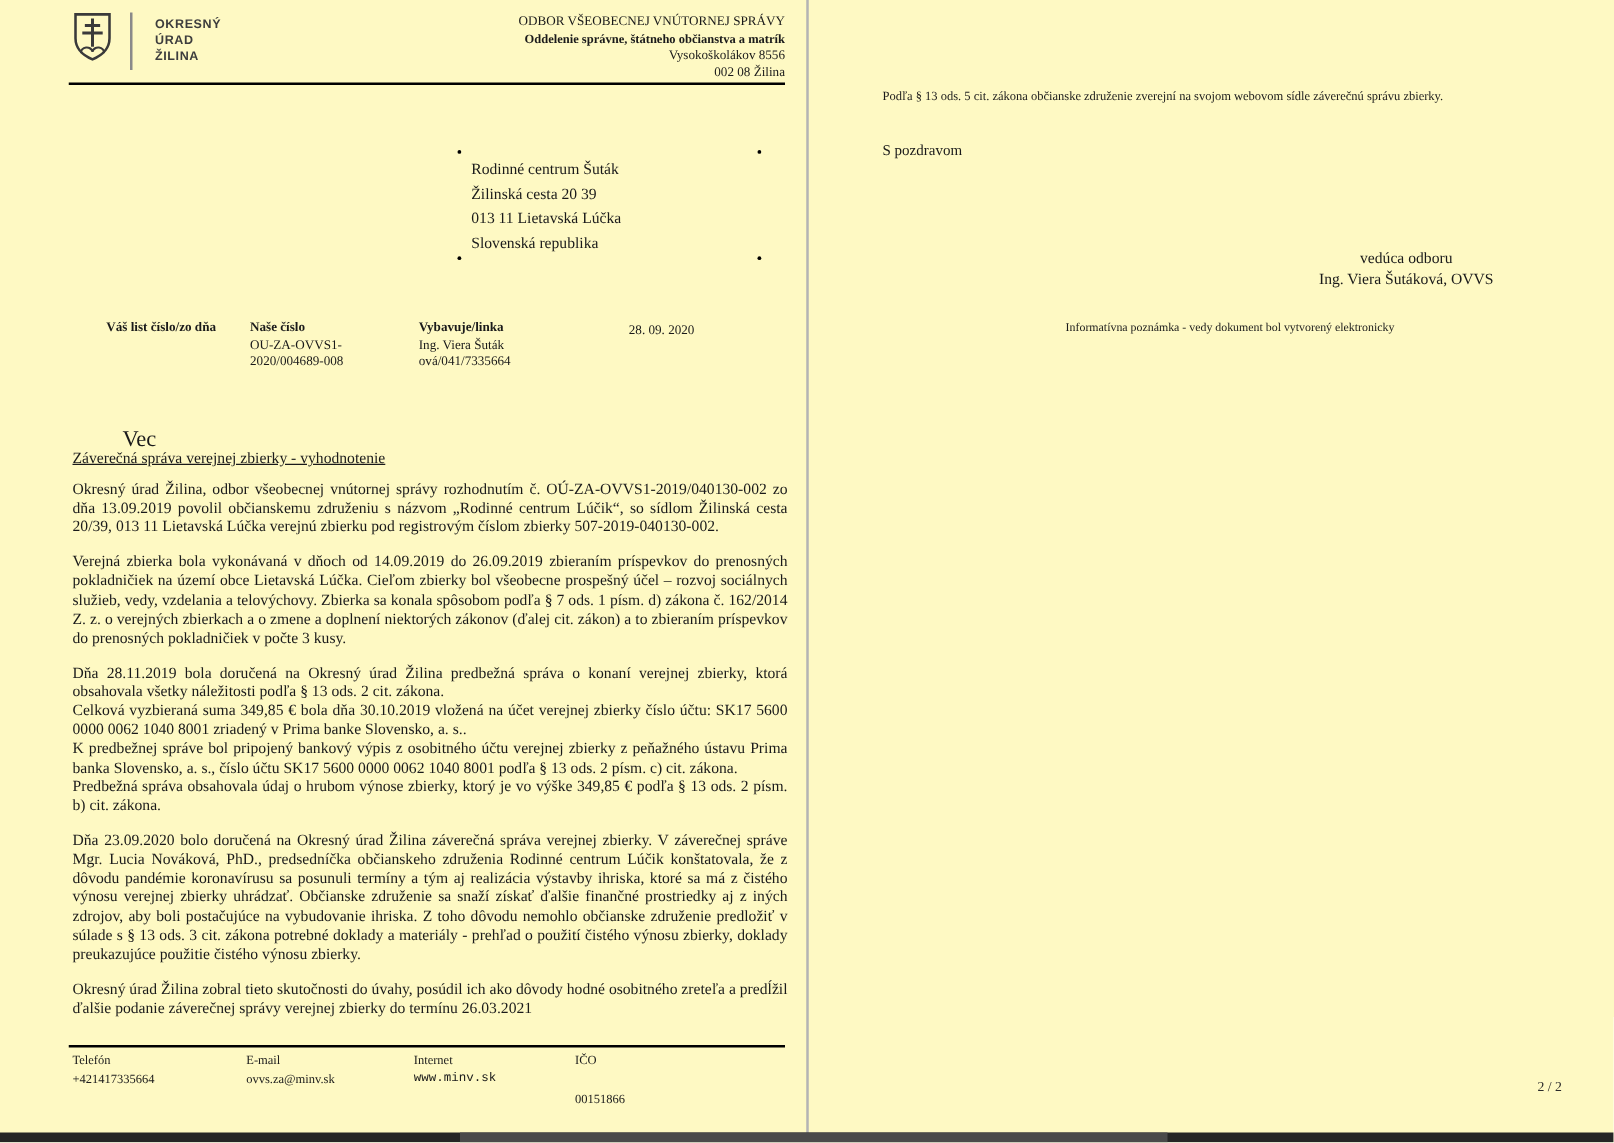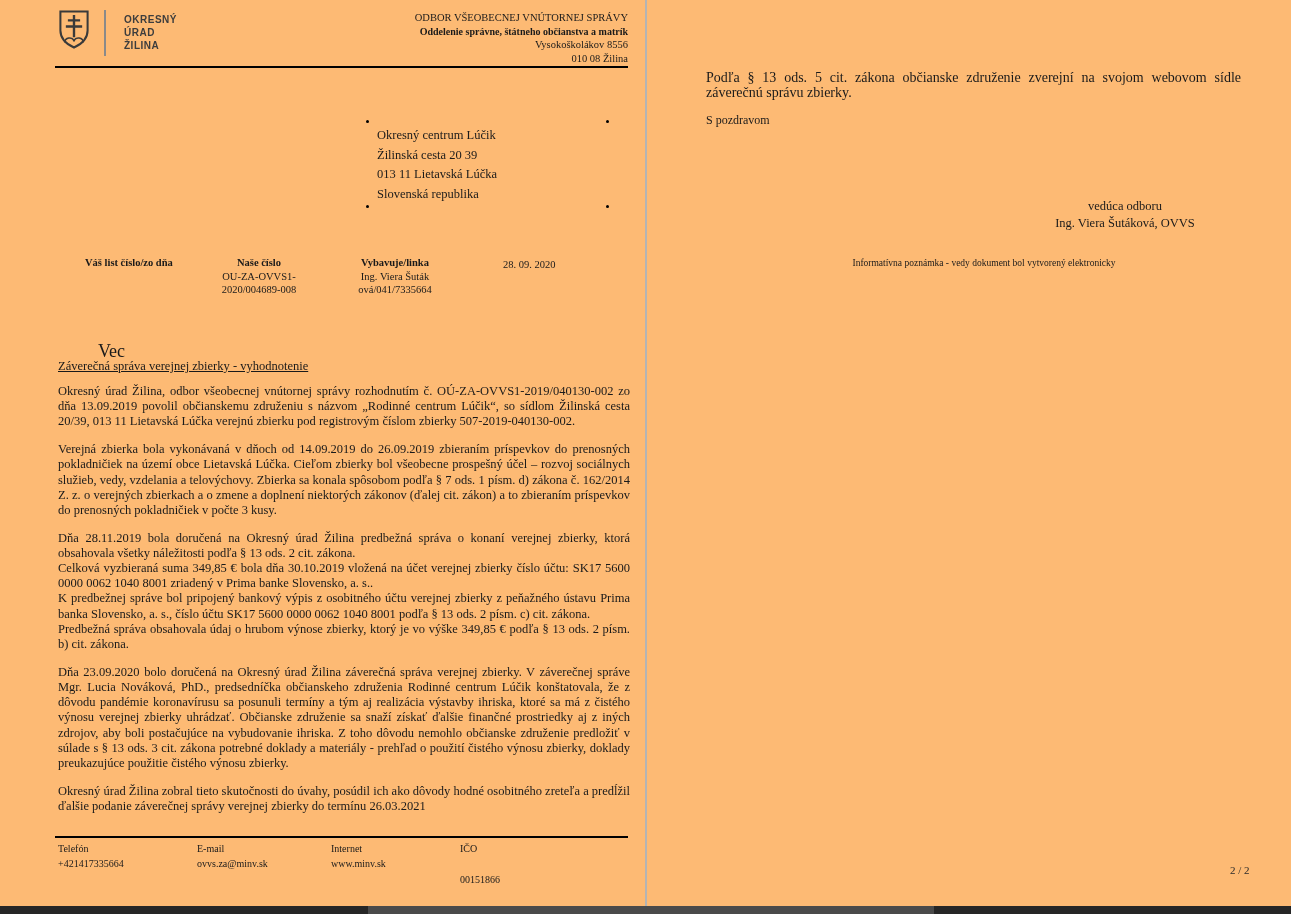--- a/index.html
+++ b/index.html
@@ -1,20 +1,20 @@
 <!DOCTYPE html>
 <html><head>
 <meta charset="utf-8">
 <style>
   html, body { margin: 0; padding: 0; background: #ffffff; }
   .screen {
     position: relative;
     width: 1291px;
     height: 914px;
-    background: #fdba74;
+    background: #fef9c3;
     overflow: hidden;
     font-family: "Liberation Serif", serif;
     color: #1a1a1a;
   }
   .abs { position: absolute; }
 
   
   .page-divider {
     position: absolute;
     left: 645px; top: 0; width: 2px; height: 908px;
@@ -35,39 +35,39 @@
 
   .rule { background: #000; height: 2px; }
 
   
   .dot { width: 3px; height: 3px; background: #000; border-radius: 50%; }
   .recipient { font-size: 12.5px; line-height: 19.5px; }
 
   
   .ref-label { font-weight: bold; font-size: 10.5px; }
   .ref-val { font-size: 10.5px; line-height: 13px; }
-  .ctr { text-align: center; }
+  .ctr { }
 
   
   .vec { font-size: 18px; margin-left: 40px; }
   .subject { font-size: 12.5px; text-decoration: underline; }
   .body-text { width: 572px; }
   .body-text p {
     margin: 0 0 12.5px 0;
     font-size: 12.5px; line-height: 15.2px;
     text-align: justify;
   }
   .body-text p.cont { margin-bottom: 0; }
 
   
   .foot-label { font-size: 10px; }
   .foot-val { font-size: 10px; }
 
   
-  .p2-para { font-size: 14px; line-height: 15.2px; width: 535px; text-align: justify; }
+  .p2-para { font-size: 10px; line-height: 15.2px; width: 535px; text-align: justify; }
   .sig { width: 330px; text-align: center; font-size: 12.5px; line-height: 17px; }
   .note { width: 556px; text-align: center; font-size: 9.5px; }
   .page-num { font-size: 11px; color: #2a2a2a; }
 
   
   .scroll-track { position: absolute; left: 0; top: 906px; width: 1291px; height: 8px; background: #262626; }
   .scroll-thumb { position: absolute; left: 368px; top: 0; width: 566px; height: 8px; background: #4a4a4a; }
 </style>
 </head>
 <body>
@@ -87,32 +87,32 @@
     <div class="abs logo-text" style="left:124px; top:13px;">
       <div>OKRESNÝ</div>
       <div>ÚRAD</div>
       <div>ŽILINA</div>
     </div>
 
     <div class="abs hdr-right" style="left:298px; top:11px;">
       <div>ODBOR VŠEOBECNEJ VNÚTORNEJ SPRÁVY</div>
       <div class="b">Oddelenie správne, štátneho občianstva a matrík</div>
       <div>Vysokoškolákov 8556</div>
-      <div>010 08 Žilina</div>
+      <div>002 08 Žilina</div>
     </div>
 
     <div class="abs rule" style="left:55px; top:66px; width:573px;"></div>
 
     <div class="abs dot" style="left:366px; top:120px;"></div>
     <div class="abs dot" style="left:606px; top:120px;"></div>
     <div class="abs dot" style="left:366px; top:205px;"></div>
     <div class="abs dot" style="left:606px; top:205px;"></div>
 
     <div class="abs recipient" style="left:377px; top:126px;">
-      <div>Okresný centrum Lúčik</div>
+      <div>Rodinné centrum Šuták</div>
       <div>Žilinská cesta 20 39</div>
       <div>013 11 Lietavská Lúčka</div>
       <div>Slovenská republika</div>
     </div>
 
     <div class="abs ref-label" style="left:85px; top:257px;text-align:center;">Váš list číslo/zo dňa</div>
 
     <div class="abs ctr" style="left:200px; top:257px; width:118px;">
       <div class="ref-label">Naše číslo</div>
       <div class="ref-val" style="margin-top:2px;">OU-ZA-OVVS1-</div>
@@ -146,21 +146,21 @@
     <div class="abs" style="left:58px; top:843px;">
       <div class="foot-label">Telefón</div>
       <div class="foot-val" style="margin-top:4px;text-align:right;">+421417335664</div>
     </div>
     <div class="abs" style="left:197px; top:843px;">
       <div class="foot-label">E-mail</div>
       <div class="foot-val" style="margin-top:4px;">ovvs.za@minv.sk</div>
     </div>
     <div class="abs" style="left:331px; top:843px;">
       <div class="foot-label">Internet</div>
-      <div class="foot-val" style="margin-top:4px;">www.minv.sk</div>
+      <div class="foot-val" style="margin-top:4px;font-family:Liberation Mono, monospace;">www.minv.sk</div>
     </div>
     <div class="abs" style="left:460px; top:843px;">
       <div class="foot-label">IČO</div>
       <div class="foot-val" style="margin-top:20px;">00151866</div>
     </div>
   </div>
 
   <div class="page-divider"></div>
 
   <div class="abs" style="left:647px; top:0; width:644px; height:906px;">

